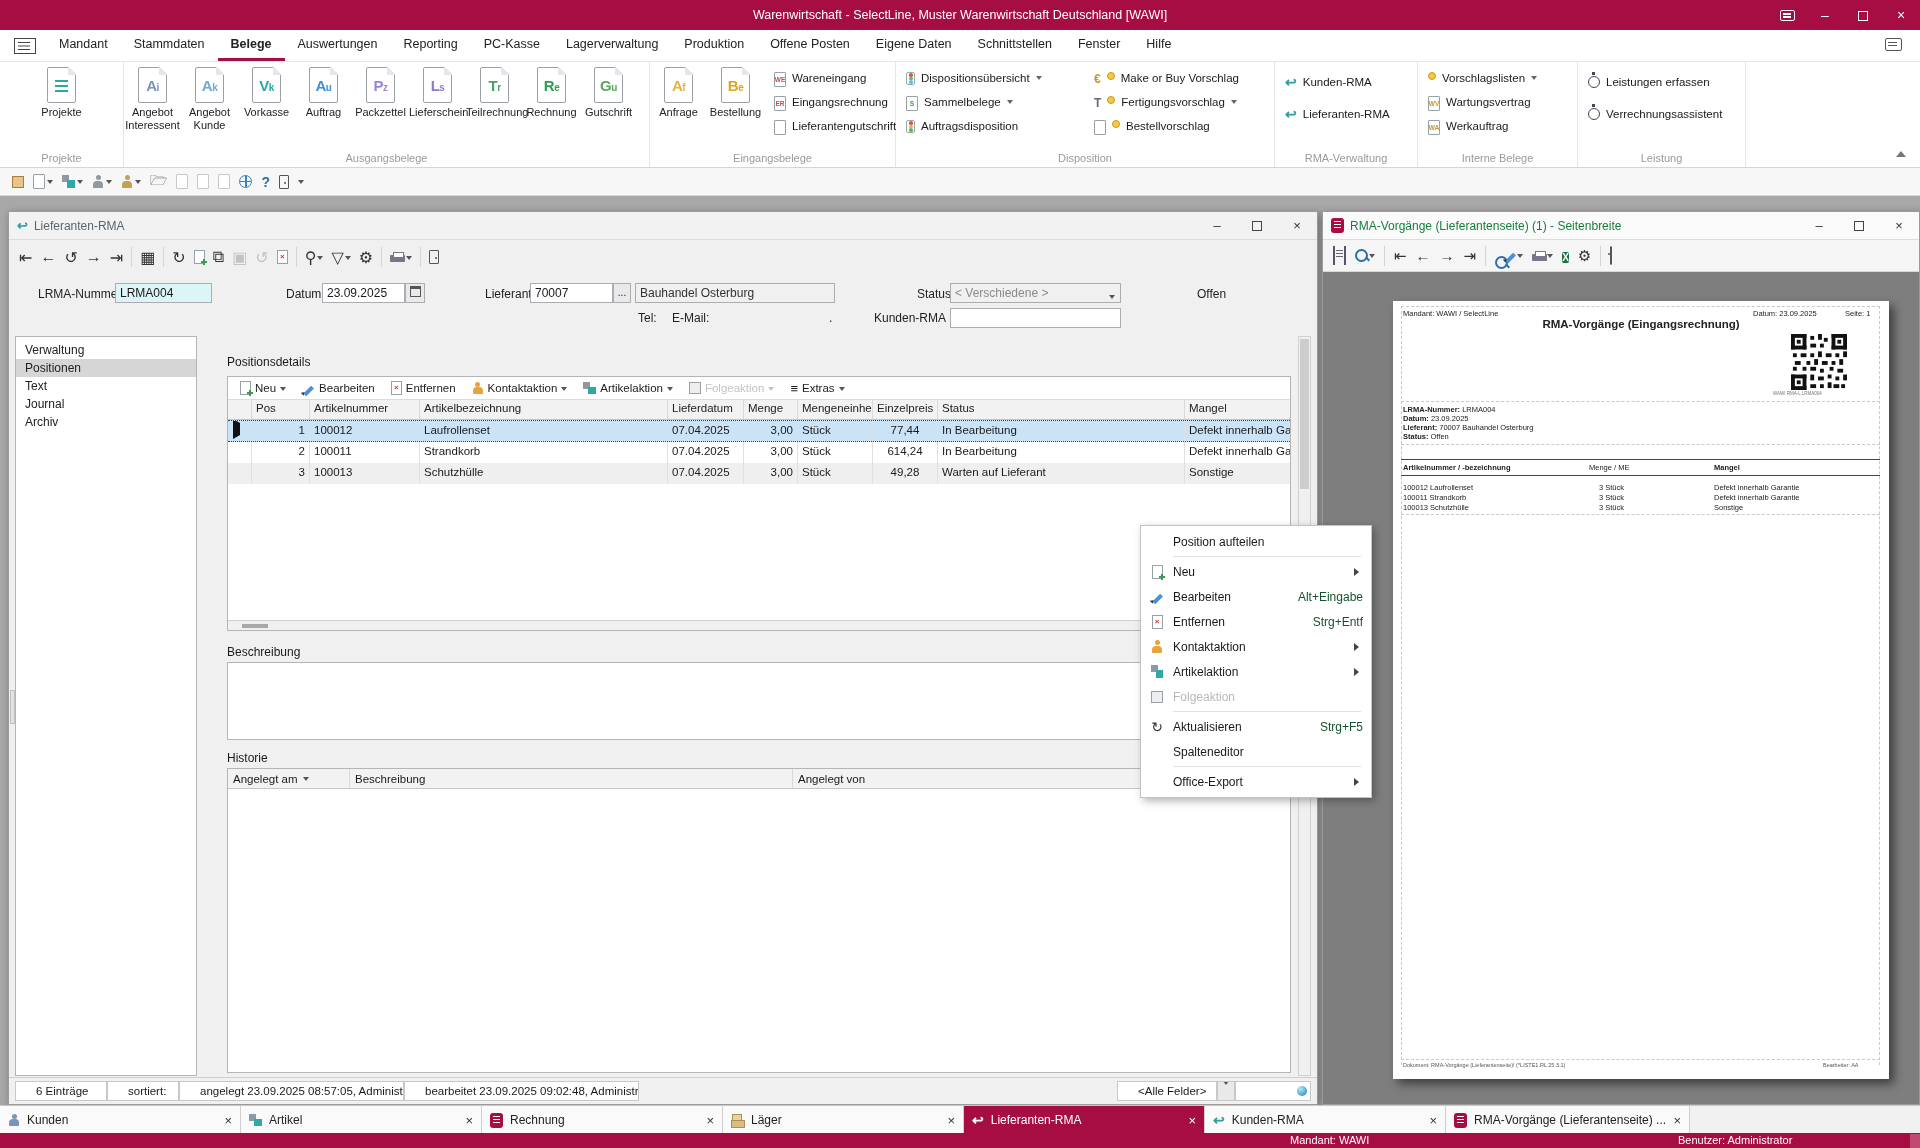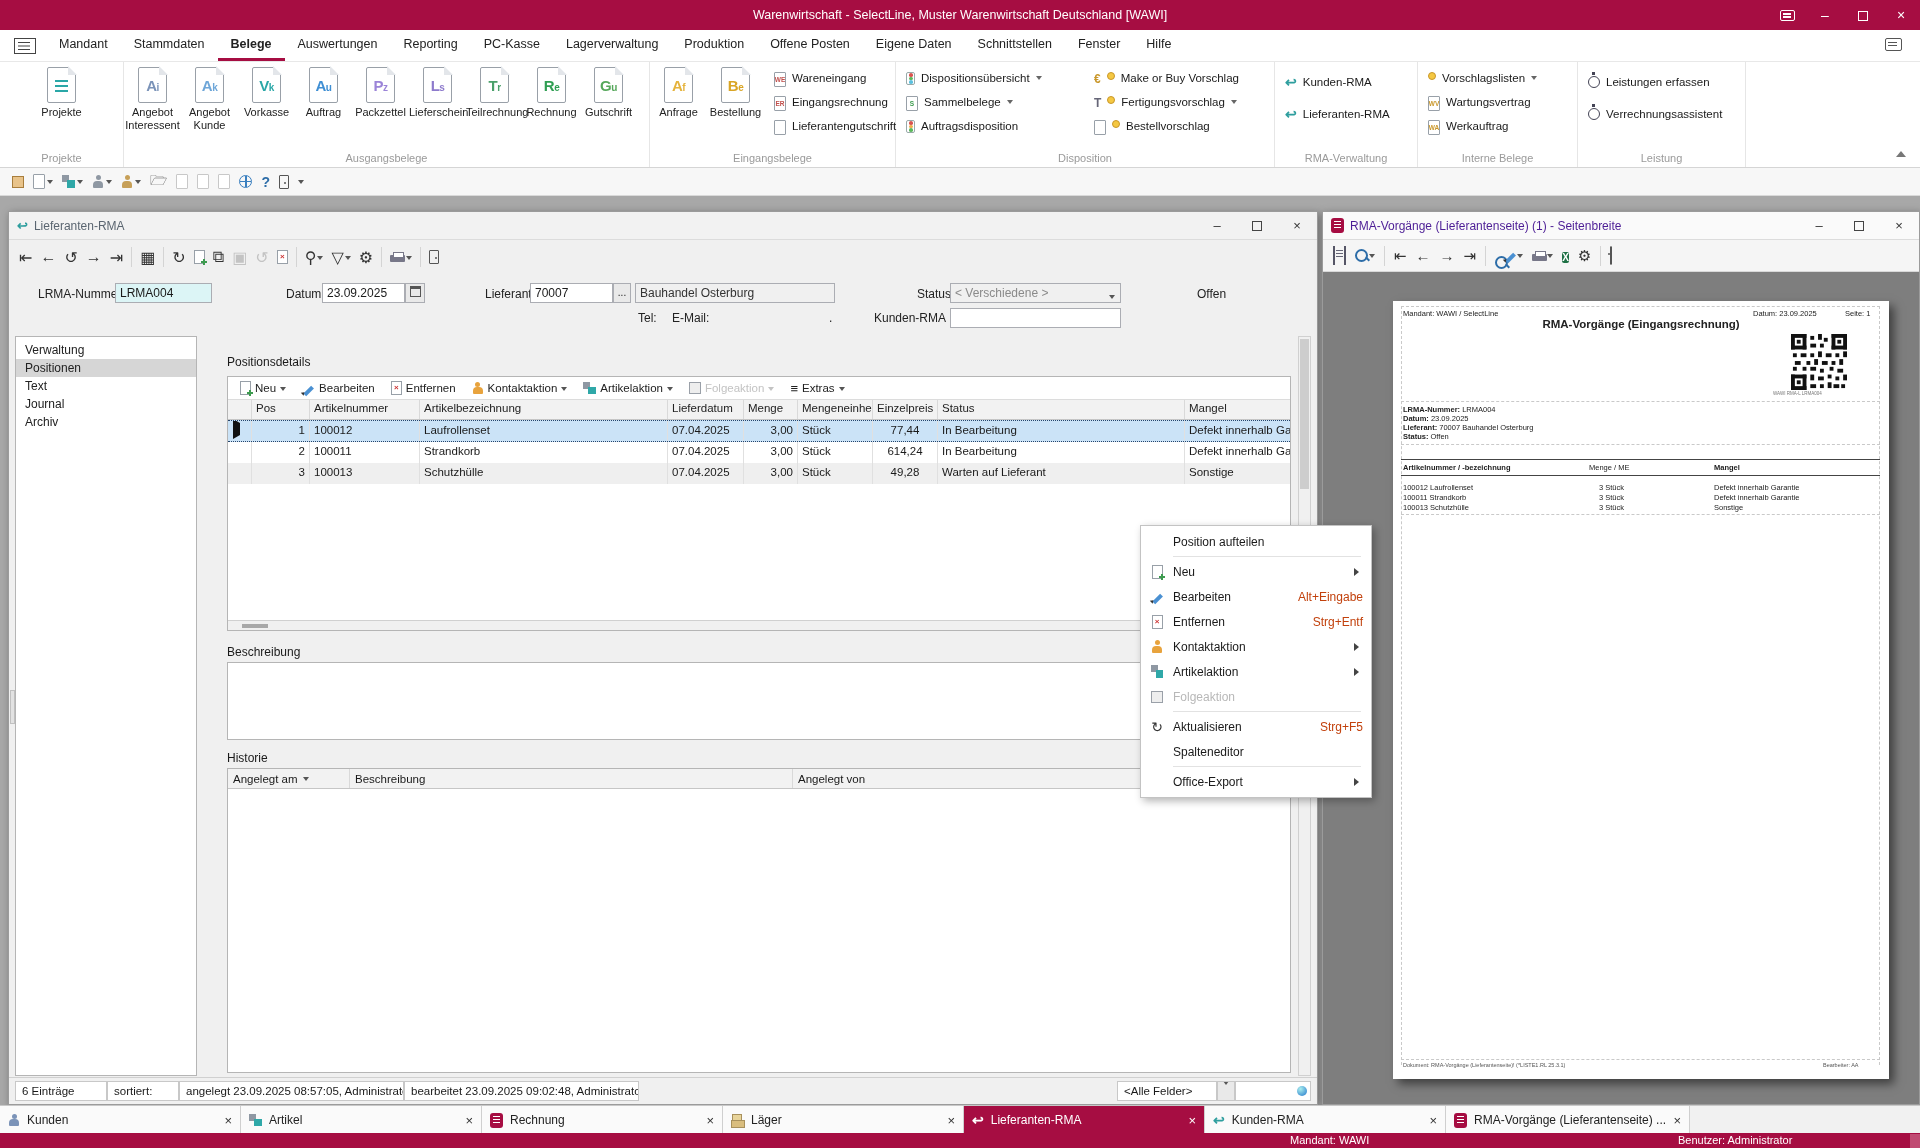--- a/index.html
+++ b/index.html
@@ -108,29 +108,29 @@
 .beschr{position:absolute;left:218px;top:450px;width:1064px;height:78px;background:#fff;border:1px solid #b5b5b5}
 .hist{position:absolute;left:218px;top:556px;width:1064px;height:305px;background:#fff;border:1px solid #b5b5b5}
 .hhead{display:flex;height:20px;background:#f2f2f2;border-bottom:1px solid #c6c6c6;font-size:11.5px}
 .hhead>div{border-right:1px solid #d9d9d9;padding:2px 5px;display:flex;align-items:center;gap:5px}
 .h0{width:122px;flex:none}.h1{width:443px;flex:none}.h2{width:497px;flex:none;border-right:none!important}
 .sortc{width:0;height:0;border:3.5px solid transparent;border-top:4.5px solid #555;margin-top:4px}
 .vscroll{position:absolute;right:6px;top:124px;width:13px;bottom:28px;background:#f0f0f0;border:1px solid #d0d0d0}
 .vthumb{position:absolute;left:1px;top:2px;width:9px;height:150px;background:#cdcdcd}
 
 .wstatus{position:absolute;left:0;bottom:0;right:0;height:27px;background:#f0f0f0;border-top:1px solid #d0d0d0;font-size:11.5px}
-.stc{position:absolute;top:3px;height:20px;background:#fff;border:1px solid #c8c8c8;line-height:18px;padding:0 6px;white-space:nowrap;overflow:hidden}
+.stc{position:absolute;top:3px;height:20px;background:#fff;border:1px solid #c8c8c8;line-height:18px;padding:0 20px;white-space:nowrap;overflow:hidden}
 .sphere{position:absolute;right:3px;top:4px;width:10px;height:10px;border-radius:50%;background:radial-gradient(circle at 35% 30%,#aee,#2277cc)}
 
 .cmenu{position:absolute;left:1140px;top:525px;width:232px;background:#fff;border:1px solid #c3c3c3;box-shadow:3px 3px 8px rgba(0,0,0,.3);padding:3px 0;z-index:50}
 .cmi{display:flex;align-items:center;height:25px;font-size:12px;color:#1a1a1a;padding-right:8px}
 .cmi.dis{color:#b8b8b8}
 .cmico{width:32px;flex:none;display:flex;justify-content:center;align-items:center}
 .cml{flex:1}
-.cms{color:#c2410c;margin-left:14px}
+.cms{color:#14532d;margin-left:14px}
 .cmsub{width:0;height:0;border:4px solid transparent;border-left:5px solid #444;margin-left:8px}
 .cmsep{height:1px;background:#e2e2e2;margin:2px 10px 2px 32px}
 
 .pencil{width:13px;height:13px;position:relative;flex:none}
 .pencil::before{content:"";position:absolute;left:1px;top:7px;width:11px;height:3.6px;background:#4a90d2;transform:rotate(-45deg)}
 .pencil::after{content:"";position:absolute;left:0;bottom:0;border:2.4px solid transparent;border-bottom:3.4px solid #333;transform:rotate(45deg)}
 .persn{width:12px;height:13px;position:relative;color:#e8a33d;flex:none}
 .persn::before{content:"";position:absolute;left:3.5px;top:0;width:5px;height:5px;border-radius:50%;background:currentColor}
 .persn::after{content:"";position:absolute;left:1px;top:5.5px;width:10px;height:7px;border-radius:4px 4px 1px 1px;background:currentColor}
 .blocks{width:13px;height:13px;position:relative;flex:none}
@@ -688,21 +688,21 @@
         <div class="stc" style="left:1208px;width:18px;background:#e9e9e9;text-align:center;padding:0"><span class="dcaret" style="margin-top:7px"></span></div>
         <div class="stc" style="left:1226px;width:76px">
             <span class="sphere"></span>
           </div>
       </div>
     </div>
 
     <div class="win" style="left:1322px;top:15px;width:598px;height:894px">
       <div class="wtitle" style="background:#fafafa">
         <span class="appdoc"></span>
-        <span class="wt" style="color:#4c1d95">RMA-Vorgänge (Lieferantenseite) (1) - Seitenbreite</span>
+        <span class="wt" style="color:#15803d">RMA-Vorgänge (Lieferantenseite) (1) - Seitenbreite</span>
         <span class="wctrl">
           <span class="wcb">–</span>
           <span class="wcb"><span class="maxglyph" style="border-color:#444"></span></span>
           <span class="wcb">×</span>
         </span>
       </div>
       <div class="ptool">
         <span><span class="pageico lines"></span></span>
         <span><span class="pageico"></span></span>
         <span style="display:flex;align-items:center">

